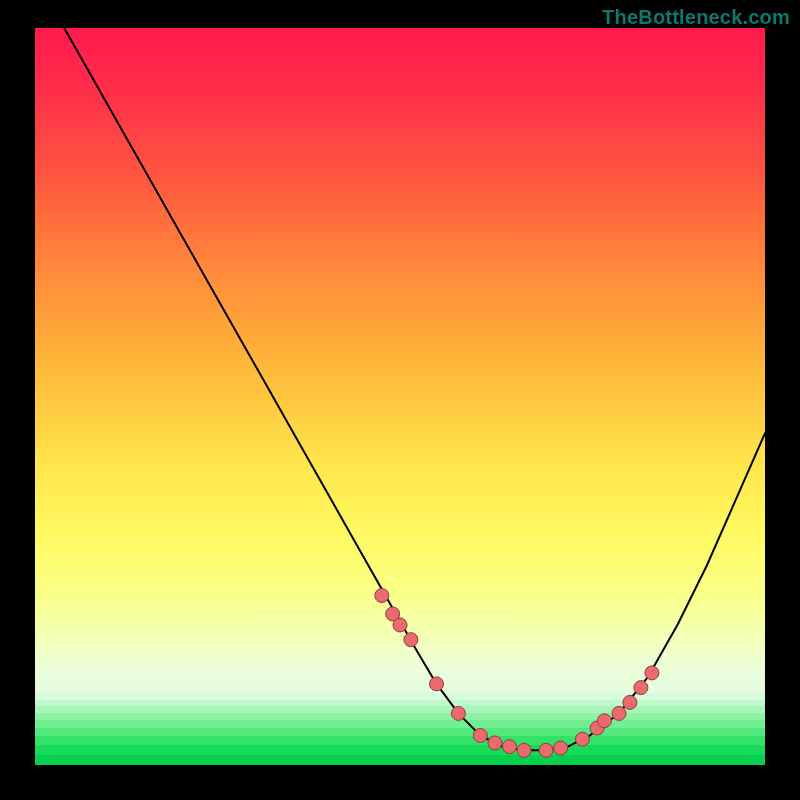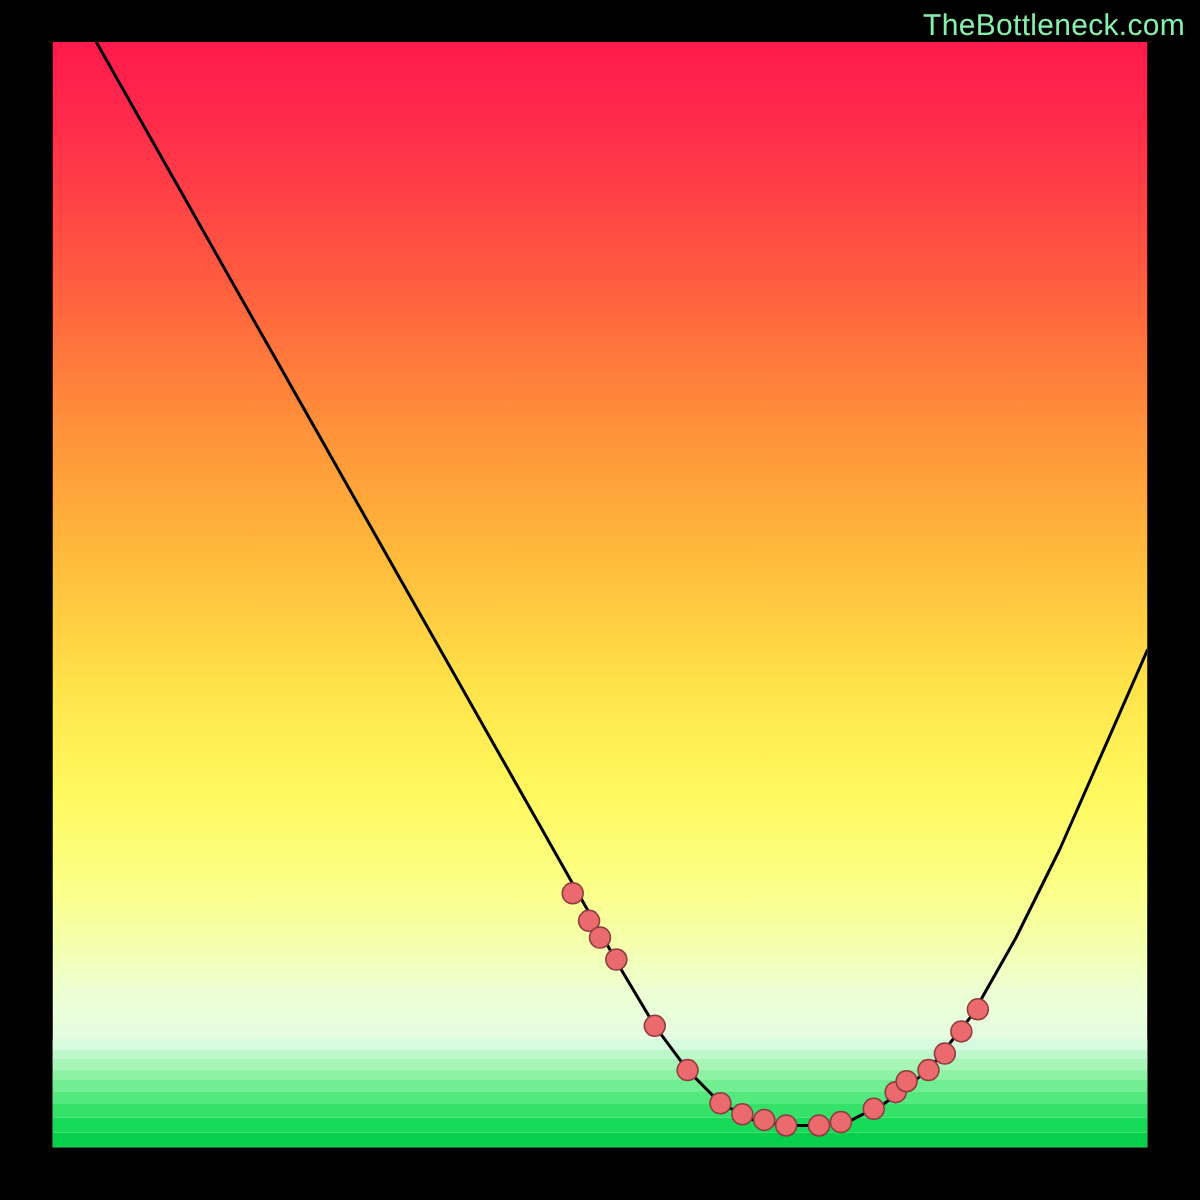--- a/index.html
+++ b/index.html
@@ -14,23 +14,23 @@
   .stage {
     position: relative;
     width: 800px;
     height: 800px;
     background: #000;
   }
   .watermark {
     position: absolute;
     top: 6px;
     right: 10px;
-    color: #86efac;
+    color: #0f766e;
     font-size: 20px;
-    font-weight: 400;
+    font-weight: 700;
     letter-spacing: 0.2px;
     z-index: 30;
     user-select: none;
   }
   .plot-area {
     position: absolute;
     left: 35px;
     top: 28px;
     width: 730px;
     height: 737px;

